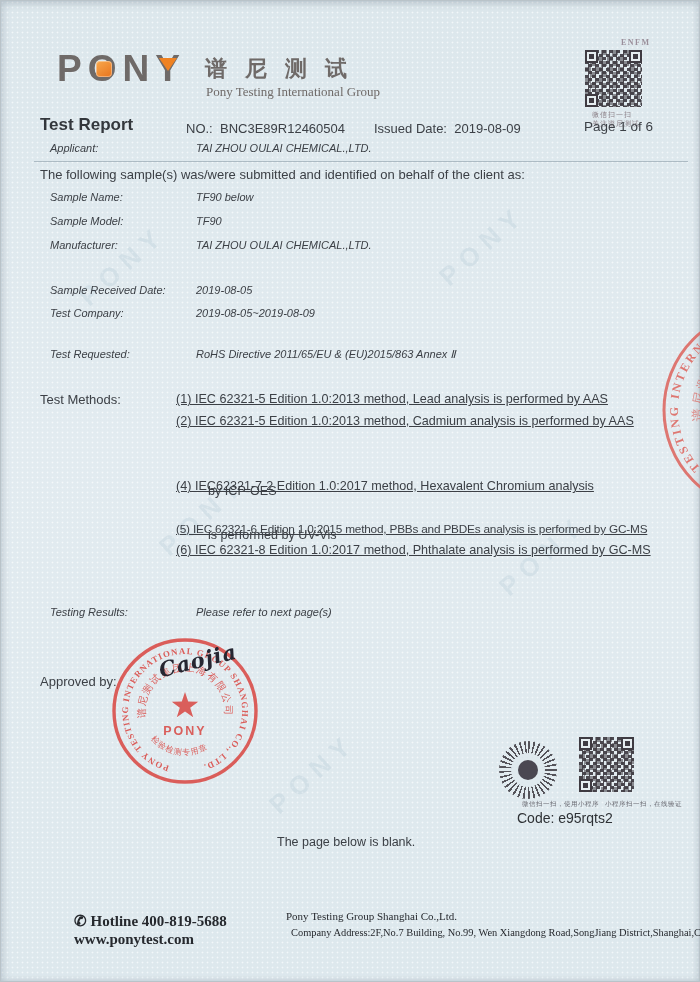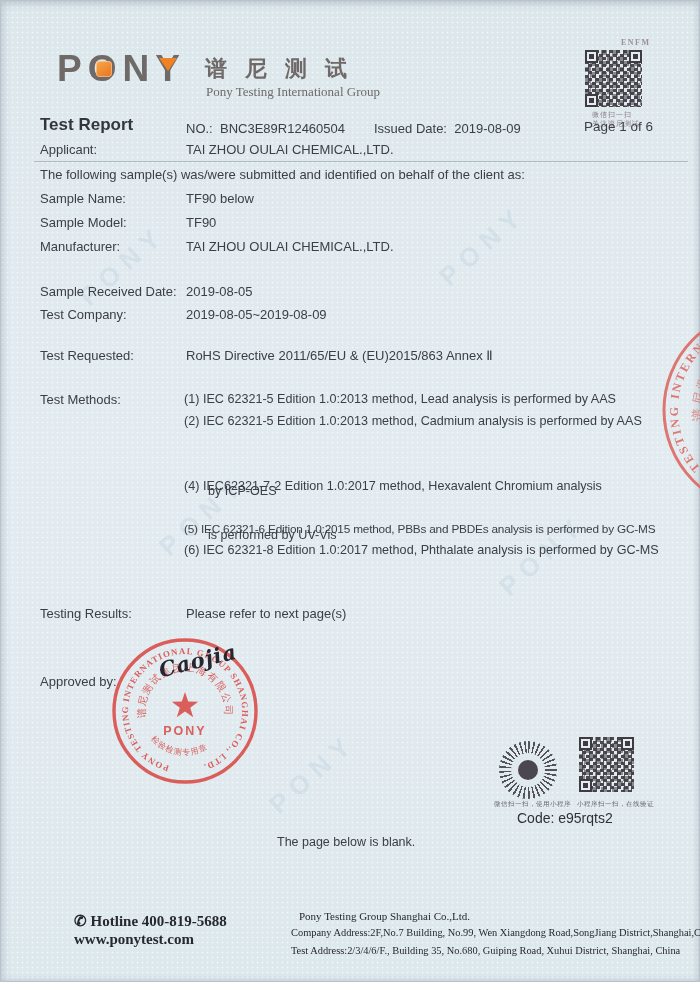--- a/index.html
+++ b/index.html
@@ -38,43 +38,43 @@
   .finder{position:absolute; width:13px; height:13px; border:2.5px solid #3f3b42; background:#e6edf0; box-sizing:border-box;}
   .finder::after{content:""; position:absolute; inset:2px; background:#3f3b42;}
   .f-tl{top:0;left:0}.f-tr{top:0;right:0}.f-bl{bottom:0;left:0}
   .qr-top{left:585px; top:50px; width:57px; height:57px;}
   .qr-cap{left:592px; font-size:7px; color:#8a7f86; letter-spacing:1px; font-family:"DejaVu Sans", sans-serif;}
   .mini{left:499px; top:741px; width:58px; height:58px; border-radius:50%;
         background:repeating-conic-gradient(rgba(60,57,64,.85) 0deg 4deg, transparent 4deg 11deg);}
   .mini::before{content:""; position:absolute; inset:12px; border-radius:50%; background:#dfe9ee;}
   .mini::after{content:""; position:absolute; inset:19px; border-radius:50%; background:#4a4751;}
   .qr-verify{left:579px; top:737px; width:55px; height:55px;}
-  .cap-small{font-size:6.5px; color:#6a6a72; letter-spacing:.5px; font-family:"DejaVu Sans", sans-serif;}
+  .cap-small{font-size:6.5px; color:#6a6a72; letter-spacing:.5px; font-family:"DejaVu Sans", sans-serif;margin-left:28px;}
   
   .t-title{left:40px; top:115px; font-size:17px; font-weight:bold; color:#33373c;}
   .inline-pair span{display:inline-block;}
   .fs13{font-size:13px;}
-  .row{position:absolute; left:40px; display:flex; font-size:13px;}
+  .row{position:absolute; left:50px; display:flex; font-size:11px;font-style:italic;}
   .row .lbl{width:146px; flex:none;}
   .divider{left:34px; top:161px; width:654px; height:1px; background:rgba(110,130,145,.45);}
-  .m-line{position:absolute; left:184px; font-size:12.6px; white-space:nowrap;}
+  .m-line{position:absolute; left:176px; font-size:12.6px; white-space:nowrap;text-decoration:underline;}
   .m-cont{position:absolute; left:208px; font-size:12.6px;margin-top:28px;}
   .condensed{font-size:11.8px; letter-spacing:-.2px;}
   
   .stamp{left:110px; top:636px; opacity:.92;}
   .stamp-partial{left:648px; top:294px; opacity:.8;}
   .sig{left:158px; top:648px; font-family:"DejaVu Serif", serif; font-style:italic; font-weight:bold;
        font-size:21px; color:#262631; transform:rotate(-14deg); letter-spacing:1px;}
   .note{left:277px; top:835px; font-size:12.5px;}
   .code-line{left:517px; top:810px; font-size:14px; color:#2e3135;}
   
   .foot-serif{font-family:"Liberation Serif", serif; color:#26292e;}
   .hotline{left:74px; top:912px; font-size:15px; font-weight:bold;}
   .website{left:74px; top:931px; font-size:15px; font-weight:bold;}
-  .f-company{left:299px; top:910px; font-size:11px;}
+  .f-company{left:286px; top:910px; font-size:11px;}
   .f-addr1{left:291px; top:927px; font-size:10.4px; white-space:nowrap;}
   .f-addr2{left:291px; top:945px; font-size:10.4px; white-space:nowrap;}
   .phone-ic{display:inline-block; margin-right:4px;}
 </style>
 </head>
 <body>
 
 <div class="page">
 
   <div class="wm" style="left:70px;top:250px">PONY</div>
@@ -216,15 +216,14 @@
   <div class="abs note">The page below is blank.</div>
 
   <div class="abs foot-serif hotline">
     <span class="phone-ic">✆</span><span>Hotline 400-819-5688</span>
   </div>
   <div class="abs foot-serif website">www.ponytest.com</div>
   <div class="abs foot-serif f-company">Pony Testing Group Shanghai Co.,Ltd.</div>
   <div class="abs foot-serif f-addr1">
     <span>Company Address:2F,No.7 Building, No.99, Wen Xiangdong Road,SongJiang District,Shanghai,China</span>
   </div>
-  <div class="abs foot-serif f-addr2">Test Address:2/3/4/6/F., Building 35, No.680, Guiping Road, Xuhui District, Shanghai, China</div>
 
 </div>
 
 </body></html>

